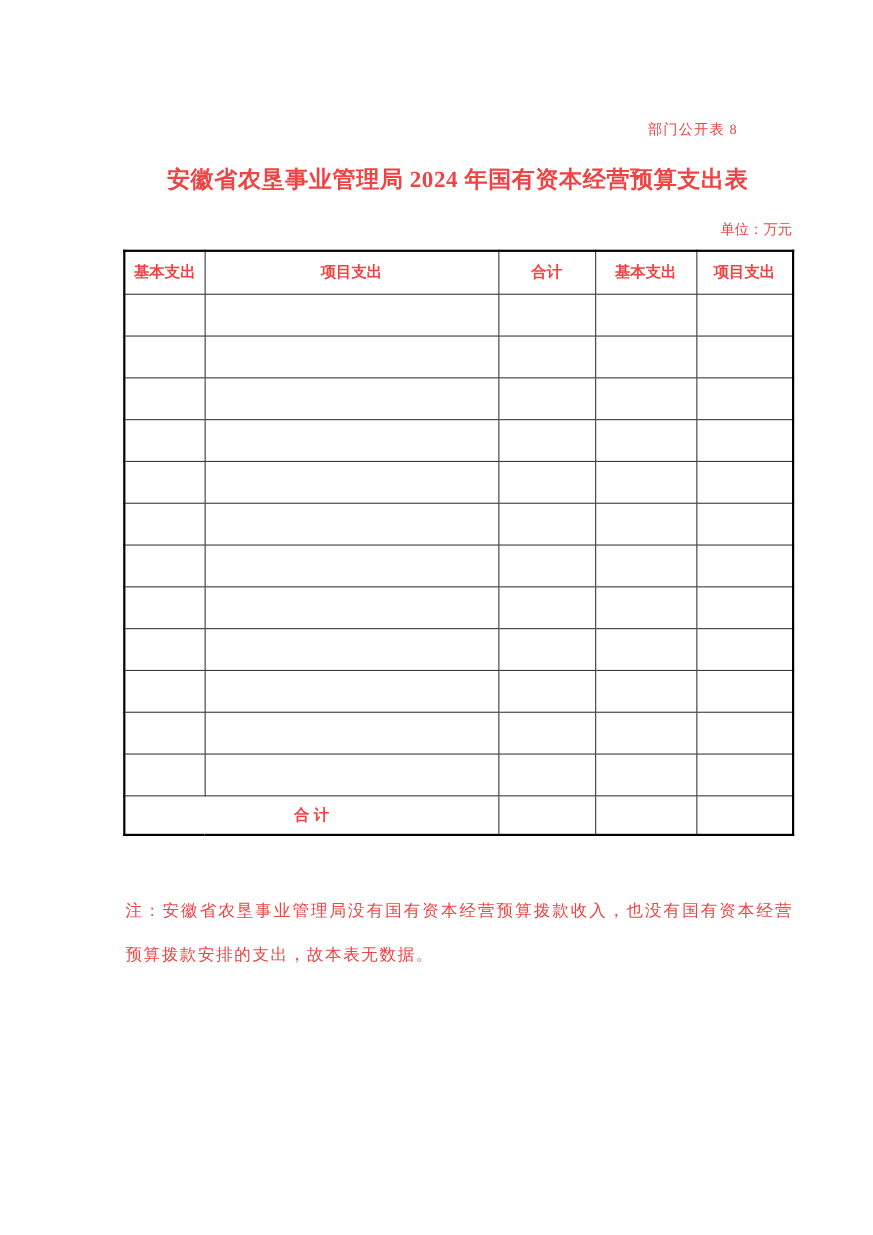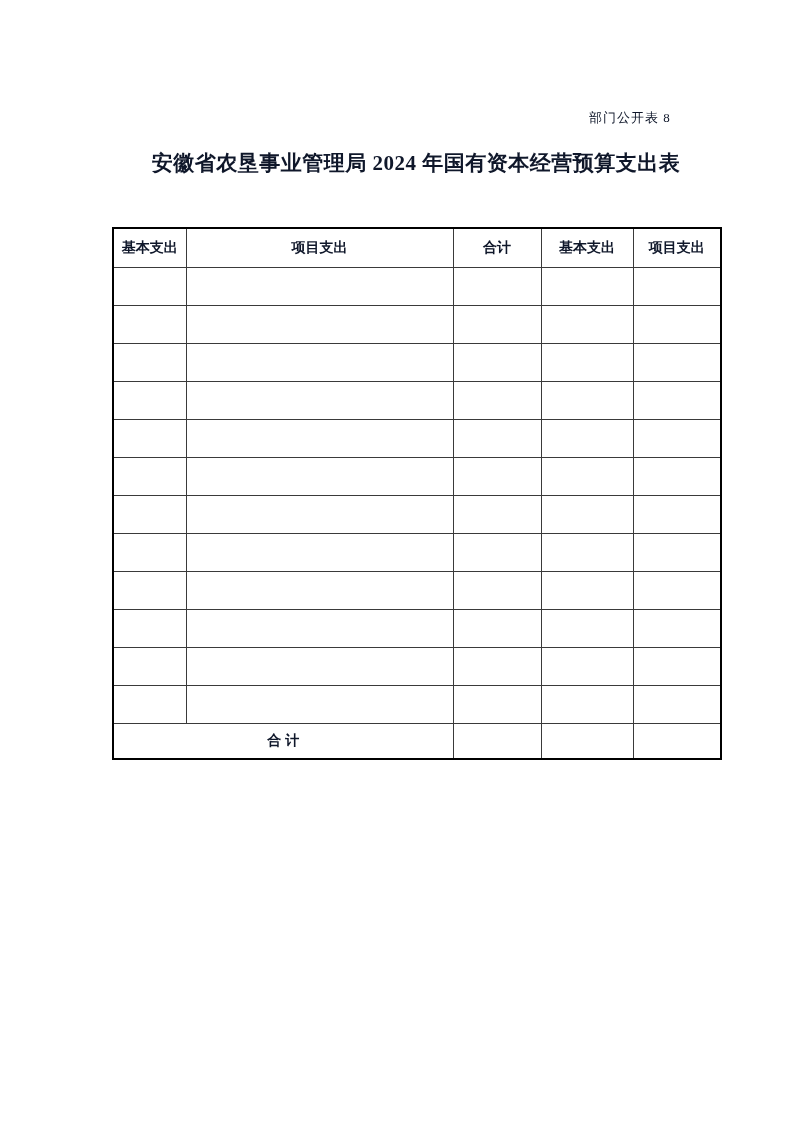--- a/index.html
+++ b/index.html
@@ -5,21 +5,21 @@
   html, body {
     margin: 0;
     padding: 0;
     background: #ffffff;
   }
   .page {
     position: relative;
     width: 794px;
     height: 895px;
     background: #ffffff;
-    color: #0f172a;
+    color: #ef4444;
     font-family: "Liberation Serif", serif;
     overflow: hidden;
   }
   .corner-label {
     position: absolute;
     left: 589px;
     top: 109px;
     font-size: 13px;
     letter-spacing: 1px;
     white-space: nowrap;
@@ -99,20 +99,21 @@
 </style>
 </head>
 <body>
 
 <div class="page">
 
   <div class="corner-label">部门公开表 8</div>
 
   <h1 class="doc-title">安徽省农垦事业管理局 2024 年国有资本经营预算支出表</h1>
 
+  <div class="unit-label">单位：万元</div>
 
   <table class="budget-table">
     <colgroup>
       <col style="width:73px">
       <col style="width:267px">
       <col style="width:88px">
       <col style="width:92px">
       <col style="width:88px">
     </colgroup>
     <thead>
@@ -213,16 +214,17 @@
     <tfoot>
       <tr class="total-row">
         <td colspan="2" class="total-label-cell">合 计</td>
         <td></td>
         <td></td>
         <td></td>
       </tr>
     </tfoot>
   </table>
 
+  <p class="note">注：安徽省农垦事业管理局没有国有资本经营预算拨款收入，也没有国有资本经营预算拨款安排的支出，故本表无数据。</p>
 
   <div class="page-number">- 18 -</div>
 
 </div>
 
 </body></html>

